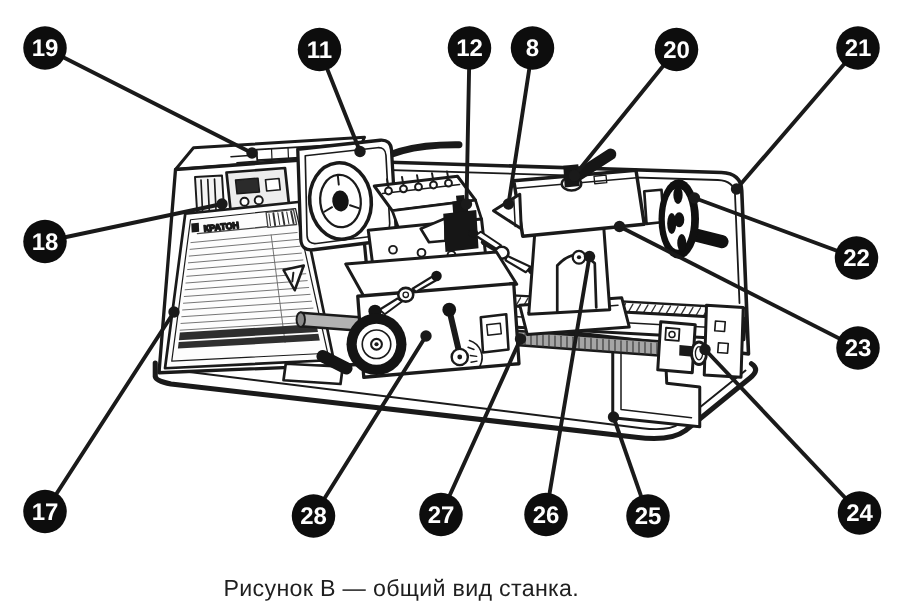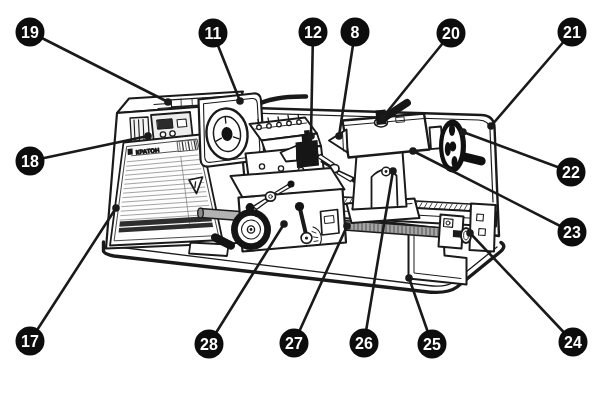--- a/index.html
+++ b/index.html
@@ -404,13 +404,14 @@
         </g>
         <g>
           <line x1="573" y1="342" x2="470" y2="233" stroke="#1a1a1a" stroke-width="2.6"></line>
           <circle cx="470" cy="233" r="3.8" fill="#1a1a1a"></circle>
           <circle cx="573" cy="342" r="14.5" fill="#0d0d0d"></circle>
           <text x="573" y="347.5" fill="#ffffff" text-anchor="middle" class="callout-num">24</text>
         </g>
       </g>
 </svg>
 
+<div class="caption">Рисунок В — общий вид станка.</div>
 </div>
 
 </body></html>

